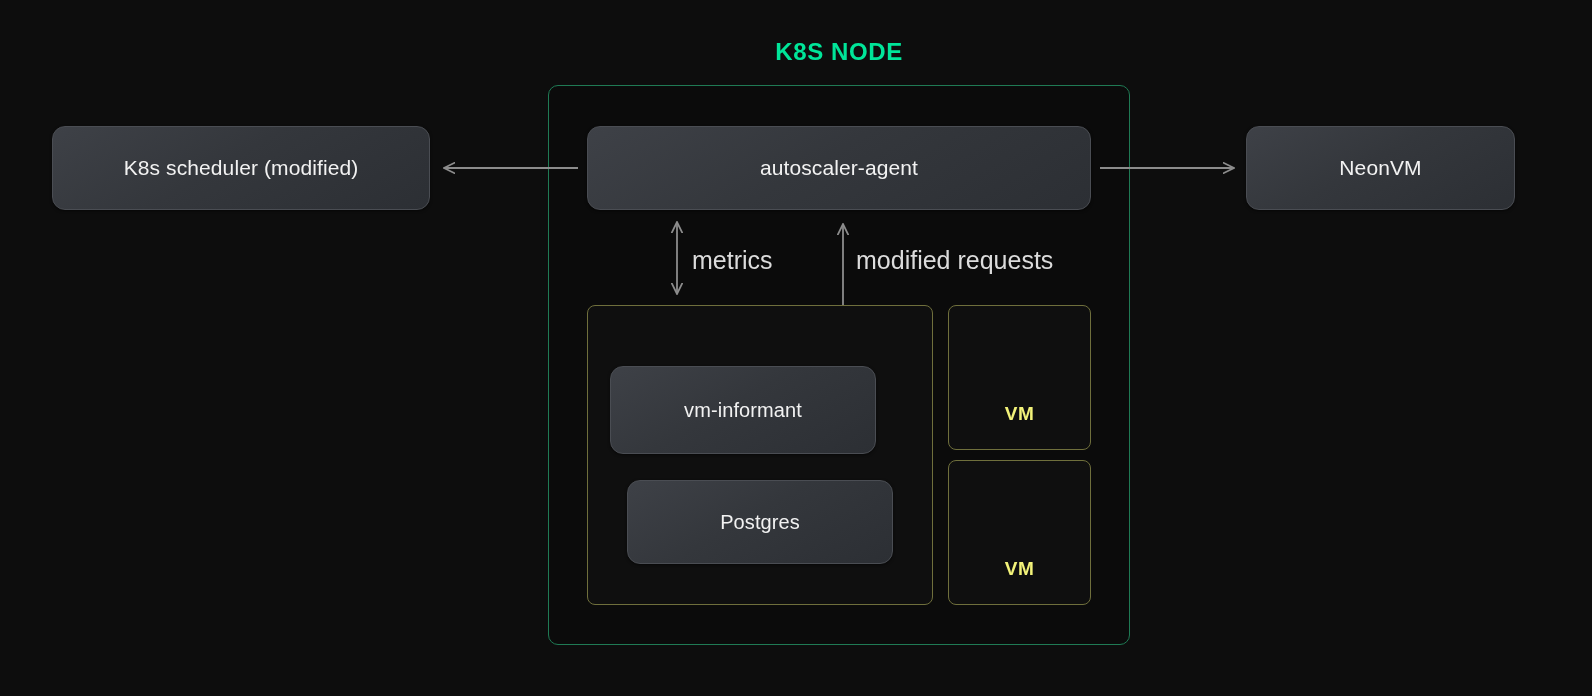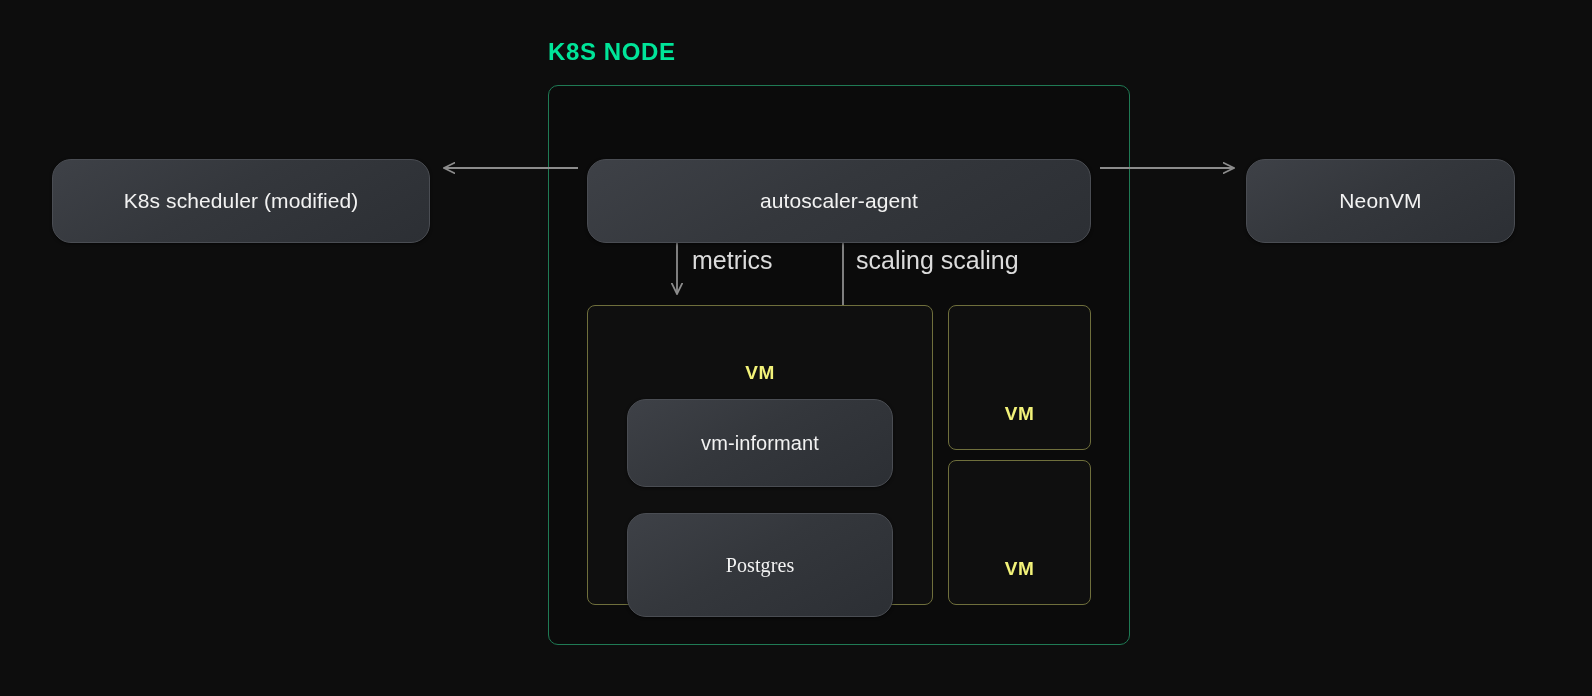--- a/index.html
+++ b/index.html
@@ -17,20 +17,21 @@
     background: #0d0d0d;
     overflow: hidden;
   }
 
   
   #node-title {
     position: absolute;
     left: 548px;
     top: 38px;
     width: 582px;
+    text-align: center;
     font-size: 24px;
     font-weight: bold;
     letter-spacing: 0.6px;
     color: #00e599;
     white-space: nowrap;
   }
 
   
   #k8s-node-container {
     position: absolute;
@@ -40,39 +41,38 @@
     height: 560px;
     border: 1.5px solid #1f7a54;
     border-radius: 10px;
     background: #0b0b0b;
   }
 
   
   .component-box {
     position: absolute;
     border: 1px solid #4a4d53;
-    border-radius: 19px;
+    border-radius: 13px;
     background: linear-gradient(150deg, #3e4147 0%, #34373c 45%, #2c2f34 100%);
     box-shadow: 0 1px 3px rgba(0,0,0,0.55);
     display: flex;
     align-items: center;
     justify-content: center;
     color: #f2f2f2;
     font-size: 21px;
     letter-spacing: 0.1px;
     white-space: nowrap;
-    margin-top: 33px;
   }
 
   #scheduler-box       { left: 52px;  top: 126px; width: 378px; height: 84px; }
   #autoscaler-box      { left: 587px; top: 126px; width: 504px; height: 84px; }
   #neonvm-box          { left: 1246px;top: 126px; width: 269px; height: 84px; }
 
-  #vm-informant-box    { left: 627px; top: 366px; width: 266px; height: 88px; font-size: 20px; }
-  #postgres-box        { left: 627px; top: 480px; width: 266px; height: 104px; font-size: 20px; font-family: Liberation Serif, serif; }
+  #vm-informant-box    { left: 610px; top: 366px; width: 266px; height: 88px; font-size: 20px; }
+  #postgres-box        { left: 627px; top: 480px; width: 266px; height: 84px; font-size: 20px; }
 
   
   .vm-box {
     position: absolute;
     border: 1.5px solid #6f6f3c;
     border-radius: 8px;
     background: #0f0f0f;
   }
 
   #vm-main   { left: 587px; top: 305px; width: 346px; height: 300px; }
@@ -147,21 +147,21 @@
     <line x1="578" y1="168" x2="444" y2="168" stroke="#8c8c8c" stroke-width="1.8" marker-end="url(#arrow-end)"></line>
 
     <line x1="1100" y1="168" x2="1234" y2="168" stroke="#8c8c8c" stroke-width="1.8" marker-end="url(#arrow-end)"></line>
 
     <line x1="677" y1="222" x2="677" y2="294" stroke="#8c8c8c" stroke-width="1.8" marker-start="url(#arrow-start)" marker-end="url(#arrow-end)"></line>
 
     <line x1="843" y1="224" x2="843" y2="352" stroke="#8c8c8c" stroke-width="1.8" marker-start="url(#arrow-start)" marker-end="url(#arrow-end)"></line>
   </svg>
 
   <div class="edge-label" id="metrics-label">metrics</div>
-  <div class="edge-label" id="scaling-label">scaling scaling</div>
+  <div class="edge-label" id="scaling-label">modified requests</div>
 
   <div class="component-box" id="scheduler-box">K8s scheduler (modified)</div>
 
   <div class="component-box" id="neonvm-box">NeonVM</div>
 
   <div class="component-box" id="autoscaler-box">autoscaler-agent</div>
 
   <div class="vm-box" id="vm-main">
     <div class="vm-label">VM</div>
   </div>

